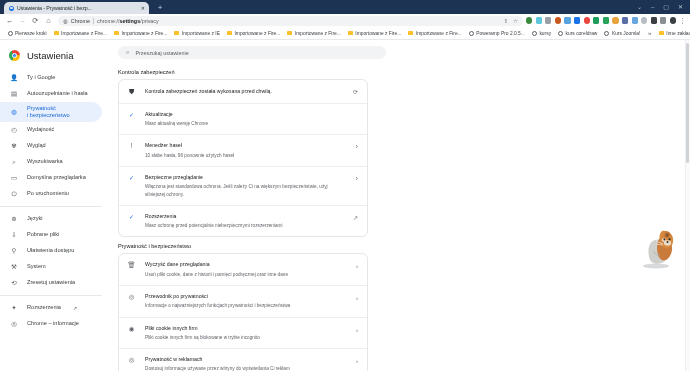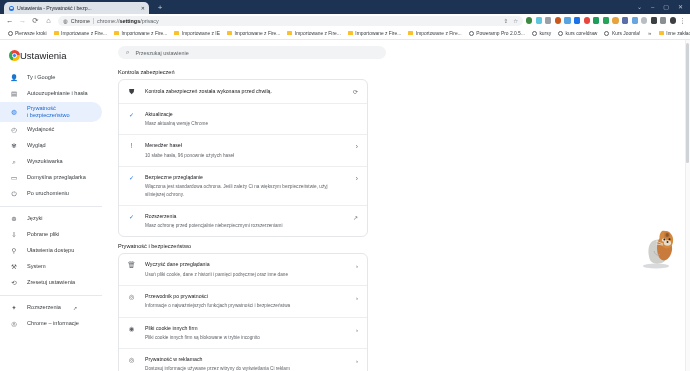--- a/index.html
+++ b/index.html
@@ -87,21 +87,21 @@
     width:5px; height:5px; border-radius:50%; border:.7px solid #5f6368; flex:0 0 auto;
   }
   .bm-overflow { font-size:6px; color:#5f6368; padding:0 4px; }
 
   
   .page { display:flex; height:331px; background:#fff; position:relative; }
 
   
   .sidebar { width:110px; flex:0 0 110px; padding-top:6px; background:#fff; }
   .brand {
-    display:flex; align-items:center; padding:4px 0 9px 9px;
+    display:flex; align-items:center; gap:7px; padding:4px 0 9px 9px;
   }
   .chrome-logo {
     width:11px; height:11px; border-radius:50%;
     background:conic-gradient(from -35deg,#ea4335 0deg 120deg,#fbbc05 120deg 240deg,#34a853 240deg 360deg);
     position:relative; flex:0 0 auto;
   }
   .chrome-logo::after{
     content:""; position:absolute; inset:3.2px; border-radius:50%;
     background:#4285f4; border:1px solid #fff;
   }

